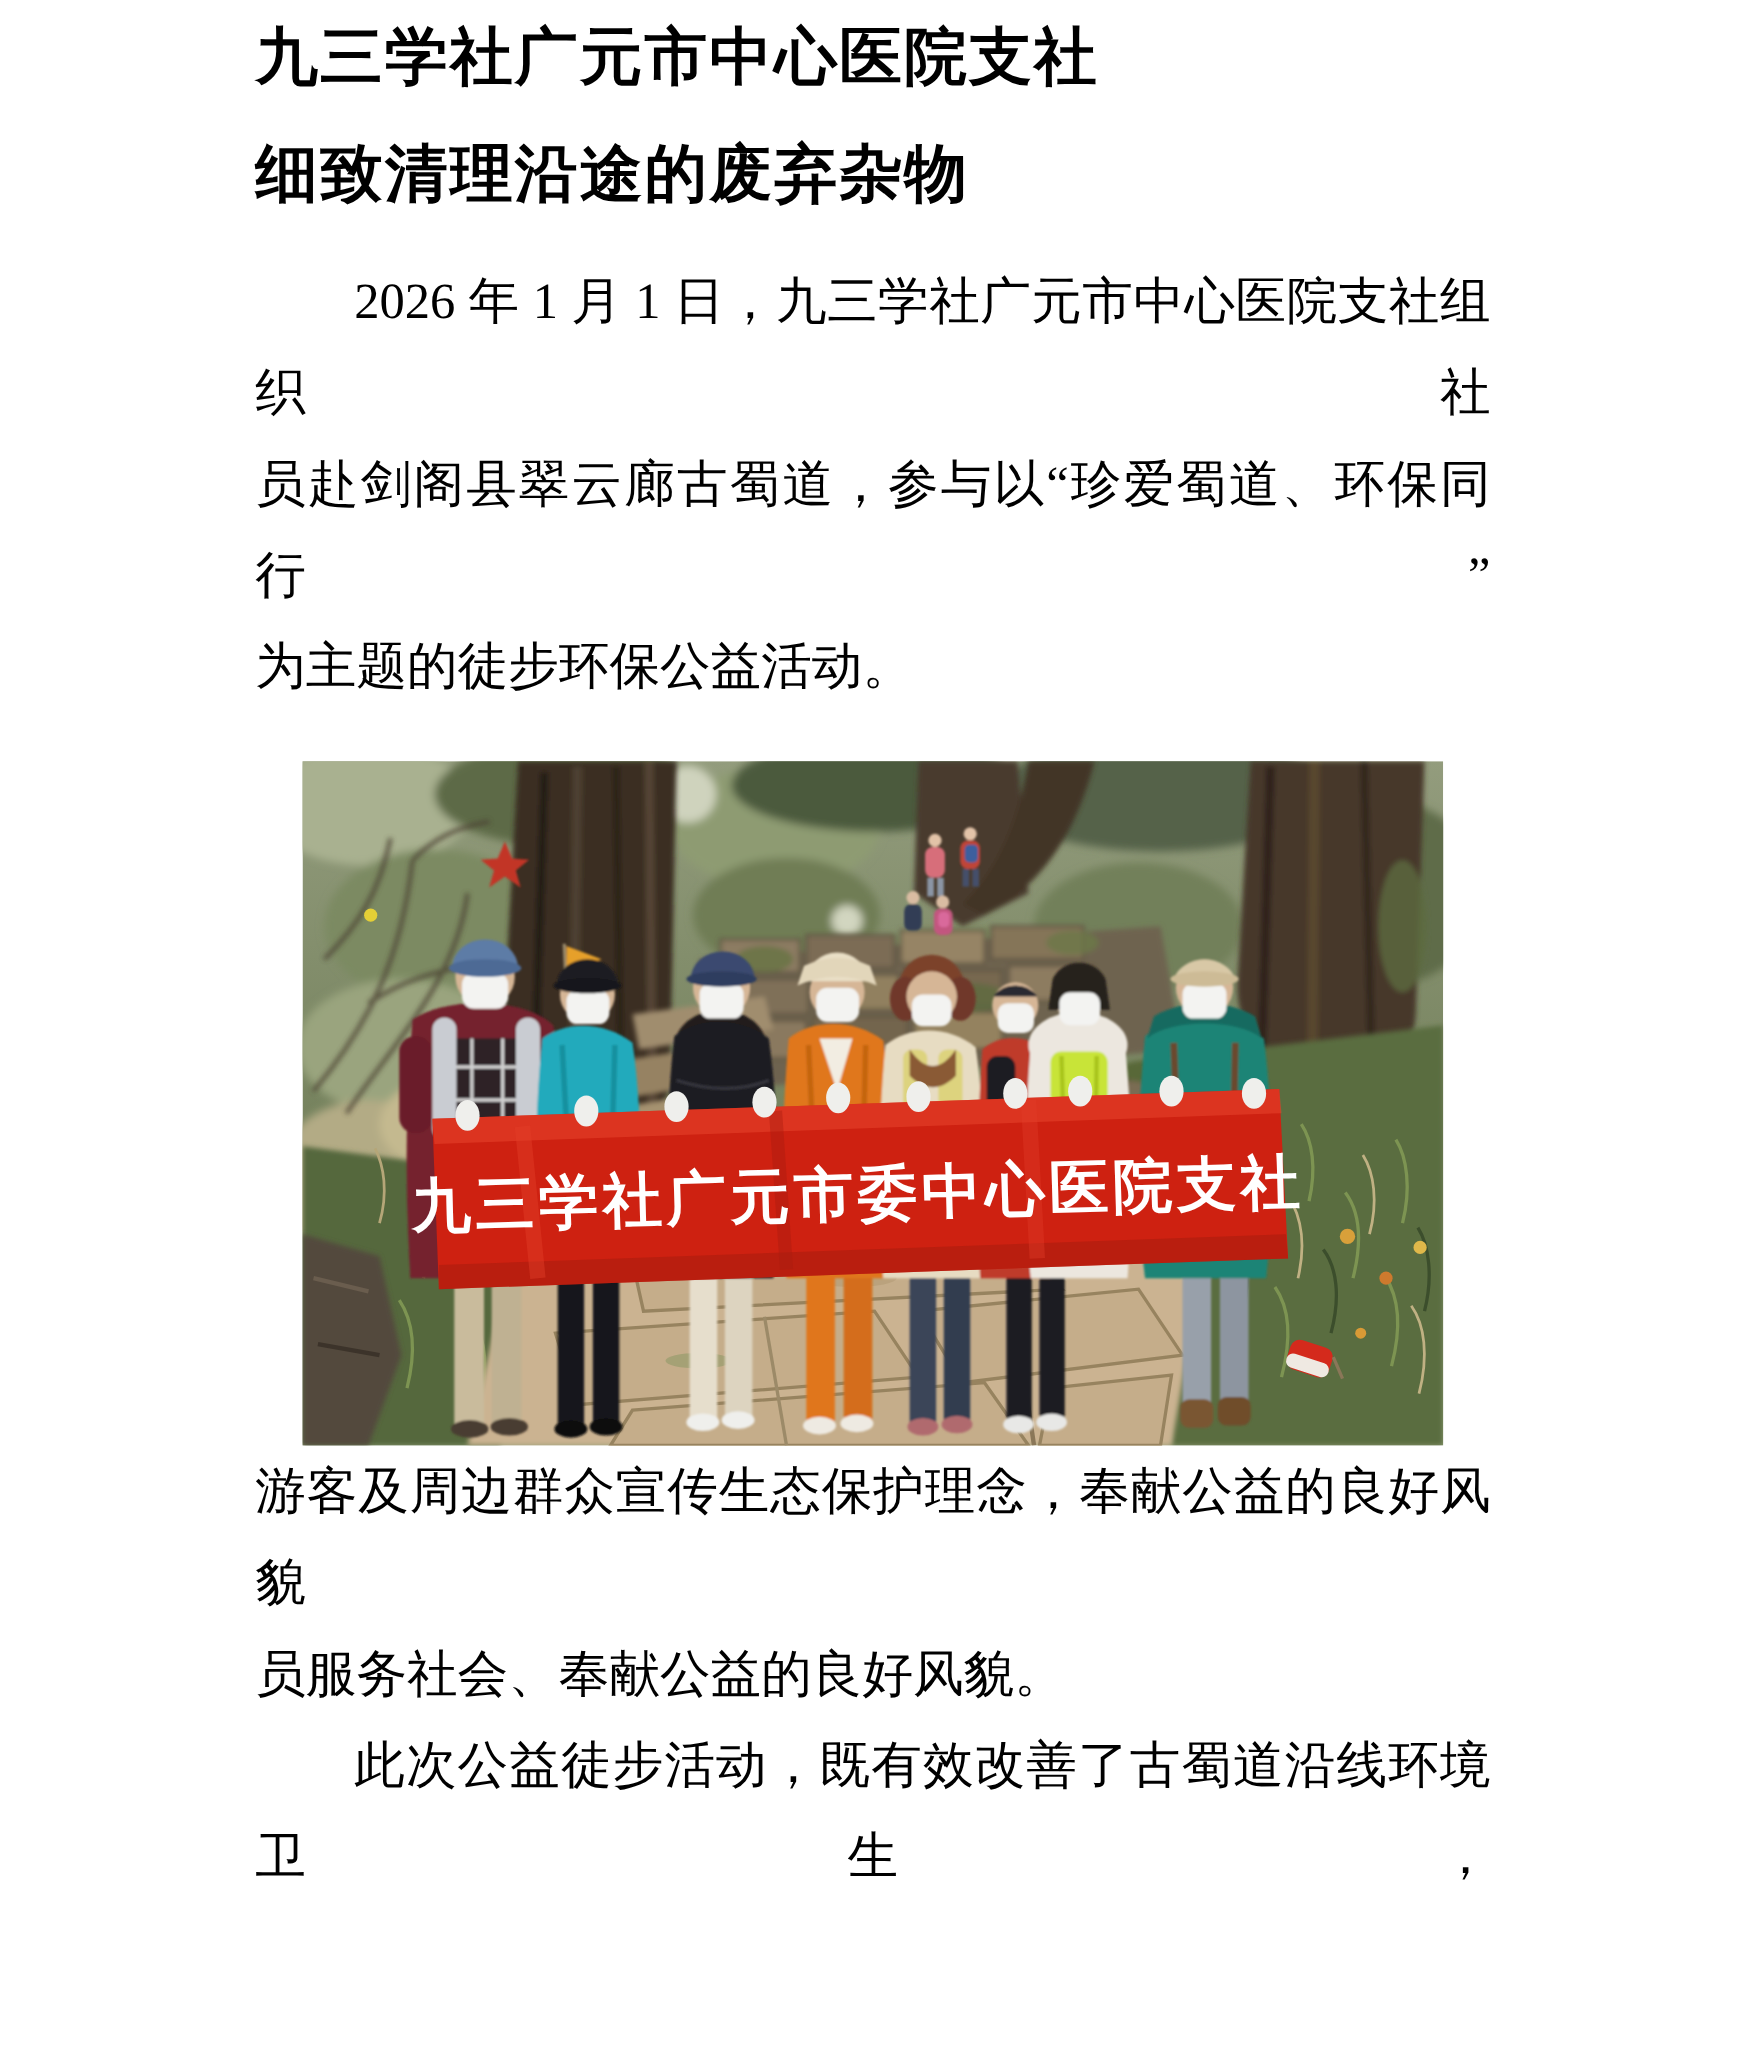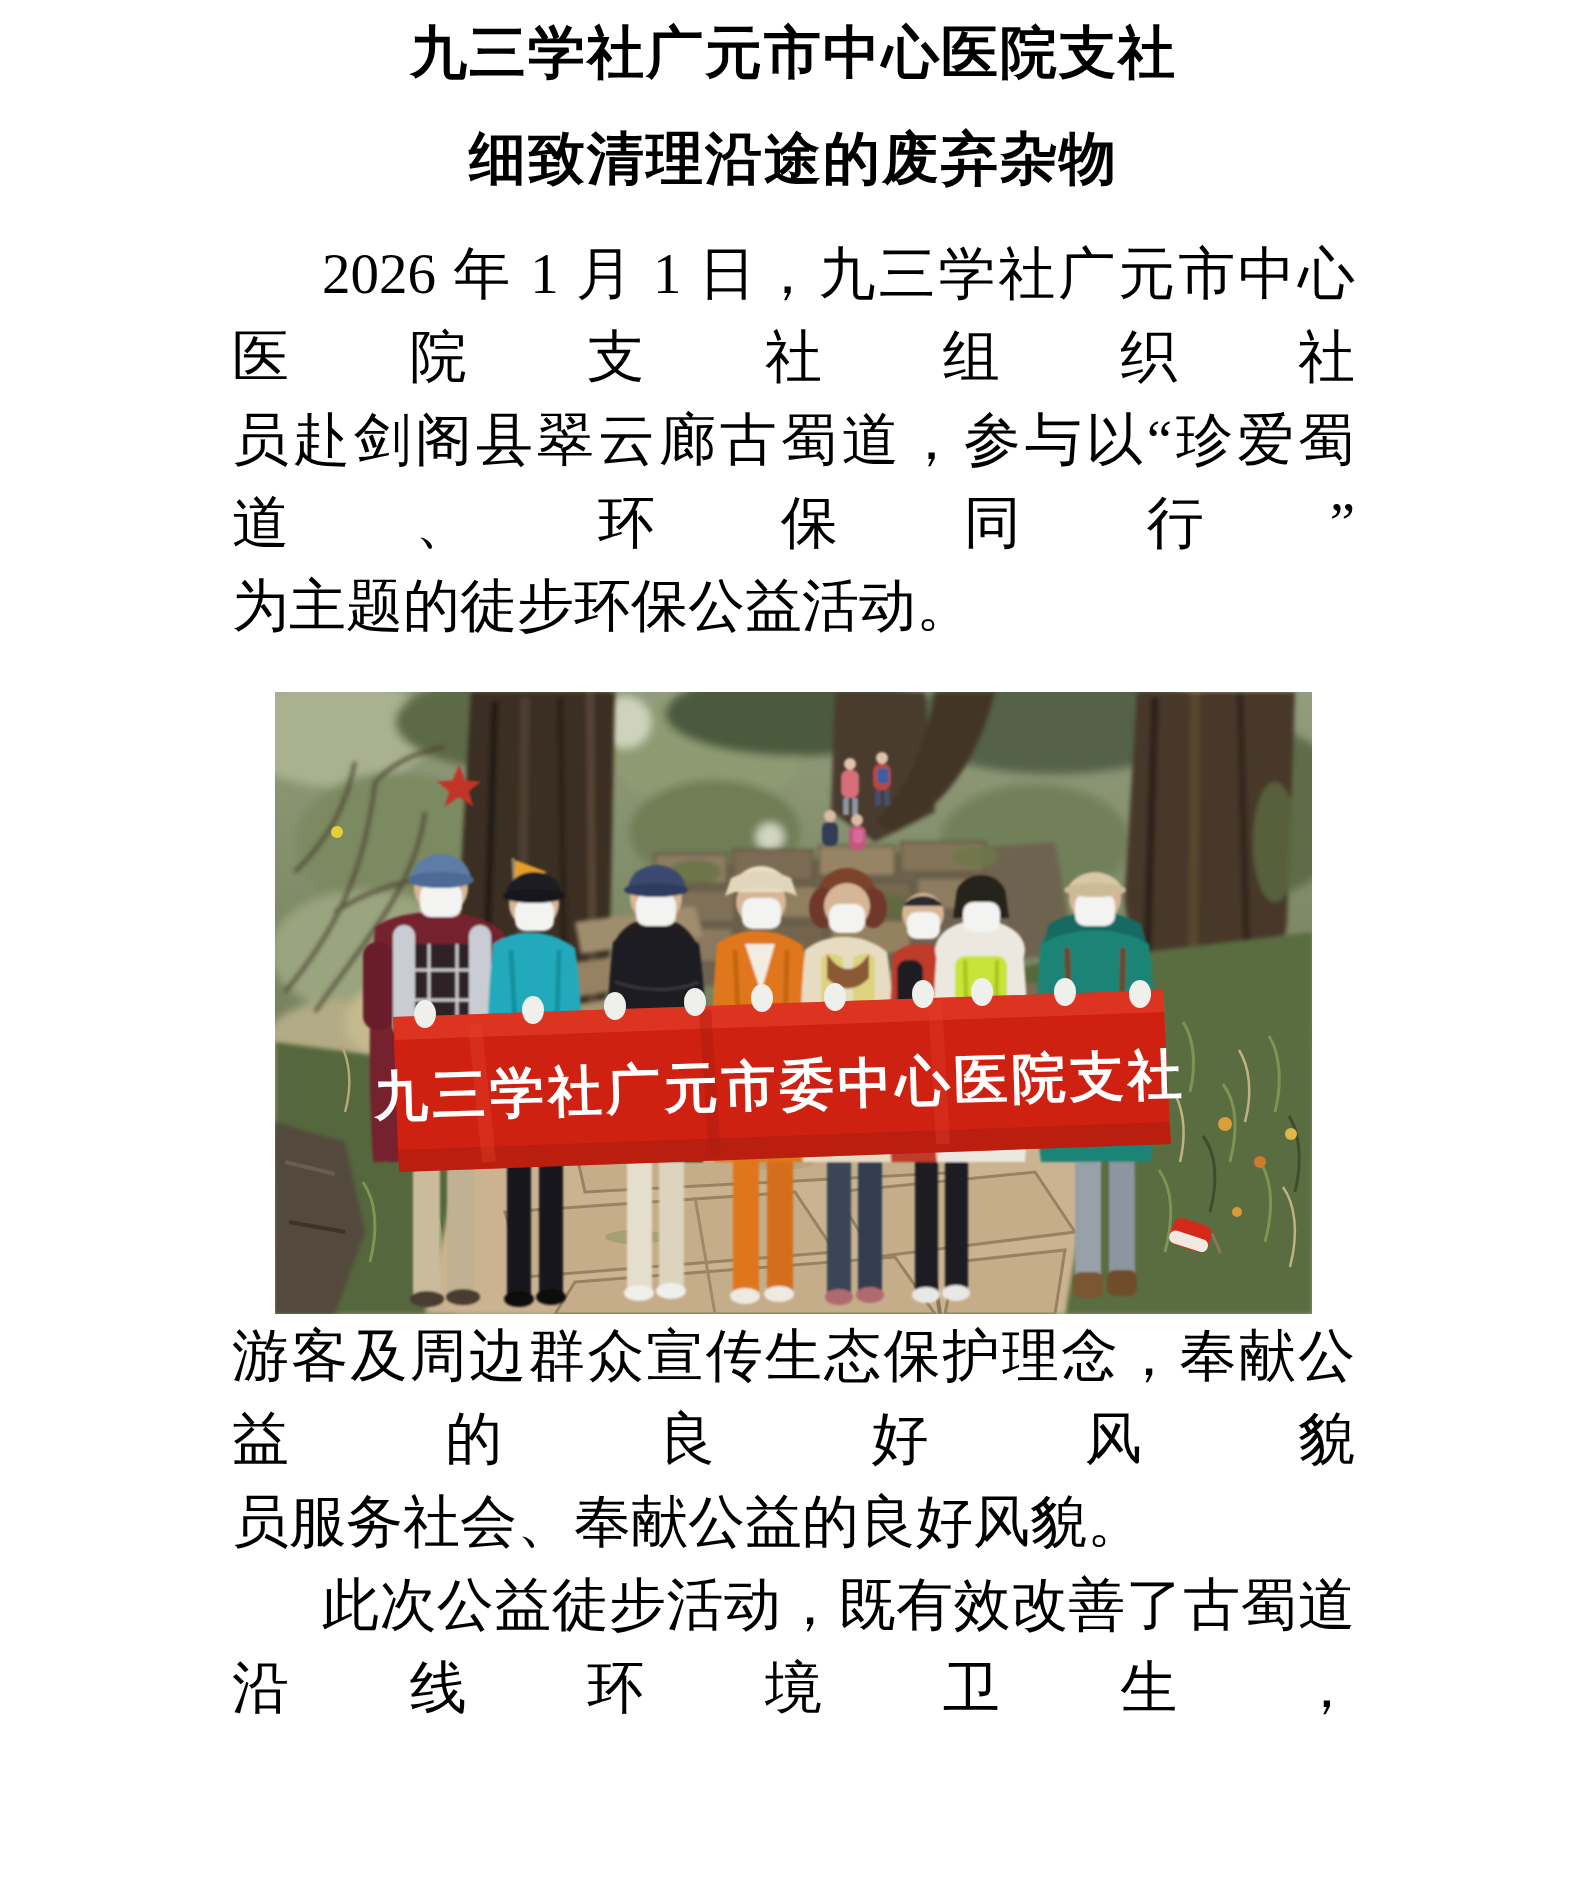--- a/index.html
+++ b/index.html
@@ -4,23 +4,23 @@
 <style>
   html, body { margin: 0; padding: 0; }
   body {
     width: 1587px; height: 1881px; overflow: hidden;
     background: #ffffff; color: #000000;
     font-family: "Liberation Serif", "DejaVu Serif", serif;
   }
   .doc { padding: 0 232px; }
   .title {
     font-weight: 700; font-size: 57px; line-height: 106px;
-    text-align: center; letter-spacing: 2px;
+    letter-spacing: 2px;
   }
-  .bodytext { font-size: 57px; line-height: 83px; }
+  .bodytext { font-size: 46px; line-height: 83px; }
   .line { text-align: justify; text-align-last: justify; }
   .line.last { text-align-last: left; }
   .indent { text-indent: 90px; }
   .p1 { margin-top: 20px; }
   .photo-wrap { width: 1037px; height: 622px; margin: 45px auto 0 auto; }
   .photo-wrap svg { display: block; width: 1037px; height: 622px; }
   .p2 { margin-top: 0; }
   .p3 { margin-top: 0; }
 </style>
 </head>

